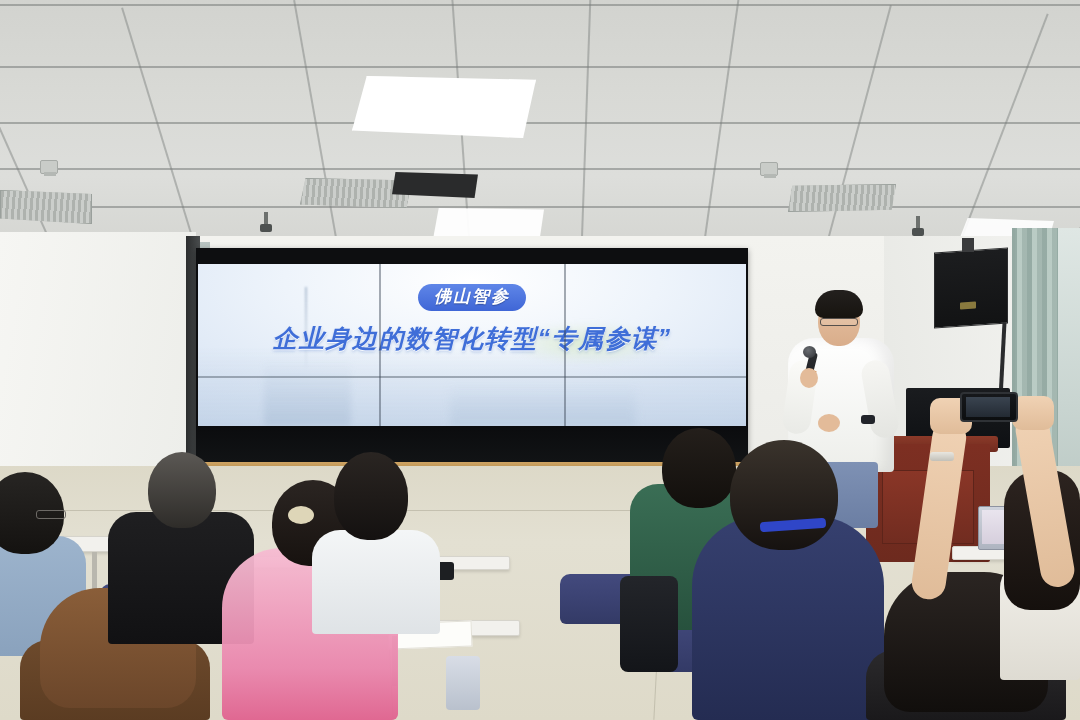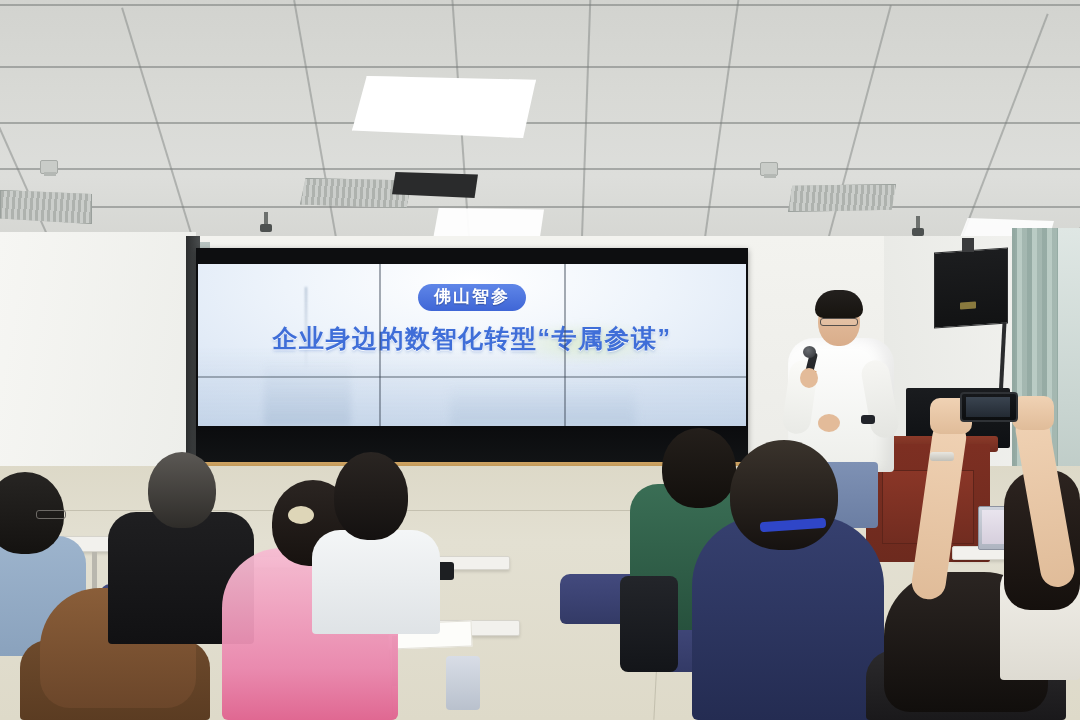--- a/index.html
+++ b/index.html
@@ -152,21 +152,21 @@
     background: linear-gradient(to bottom, rgba(130,152,180,.55), rgba(150,172,196,0));
     filter: blur(1px);
   }
   
   .seam-v{ position:absolute; top:0; width:2px; height:100%;
     background: rgba(60,72,86,.45); }
   .seam-h{ position:absolute; left:0; width:100%; height:2px;
     background: rgba(60,72,86,.40); }
 
   
-  .slide{ position:absolute; inset:0; }
+  .slide{ position:absolute; inset:0;font-style:italic; }
   .badge{
     position:absolute; left:50%; top:20px; transform:translateX(-50%);
     background: linear-gradient(#5f86e8,#3f66d6);
     border-radius: 999px;
     padding: 3px 16px 4px;
     color:#ffffff;
     font-size: 17px; font-weight: bold; letter-spacing: 2px;
     line-height: 1.15;
     text-shadow: 0 1px 1px rgba(20,40,90,.45);
     white-space: nowrap;

